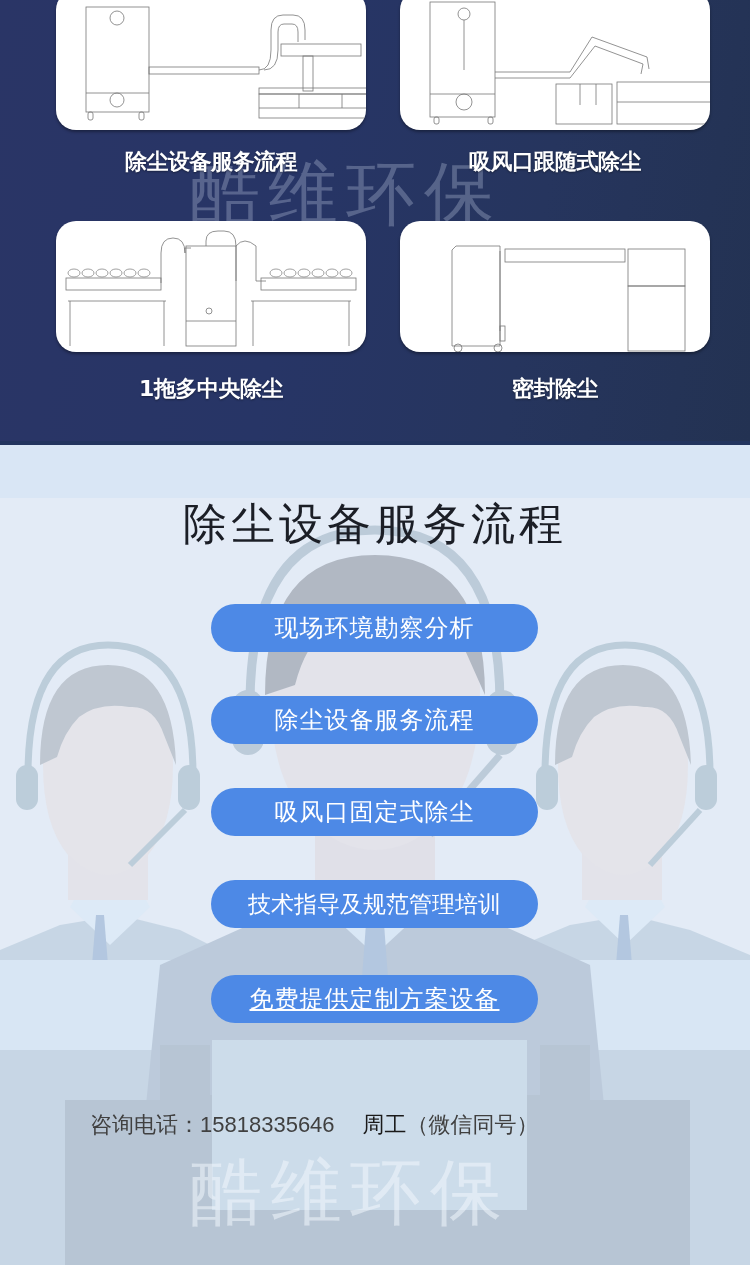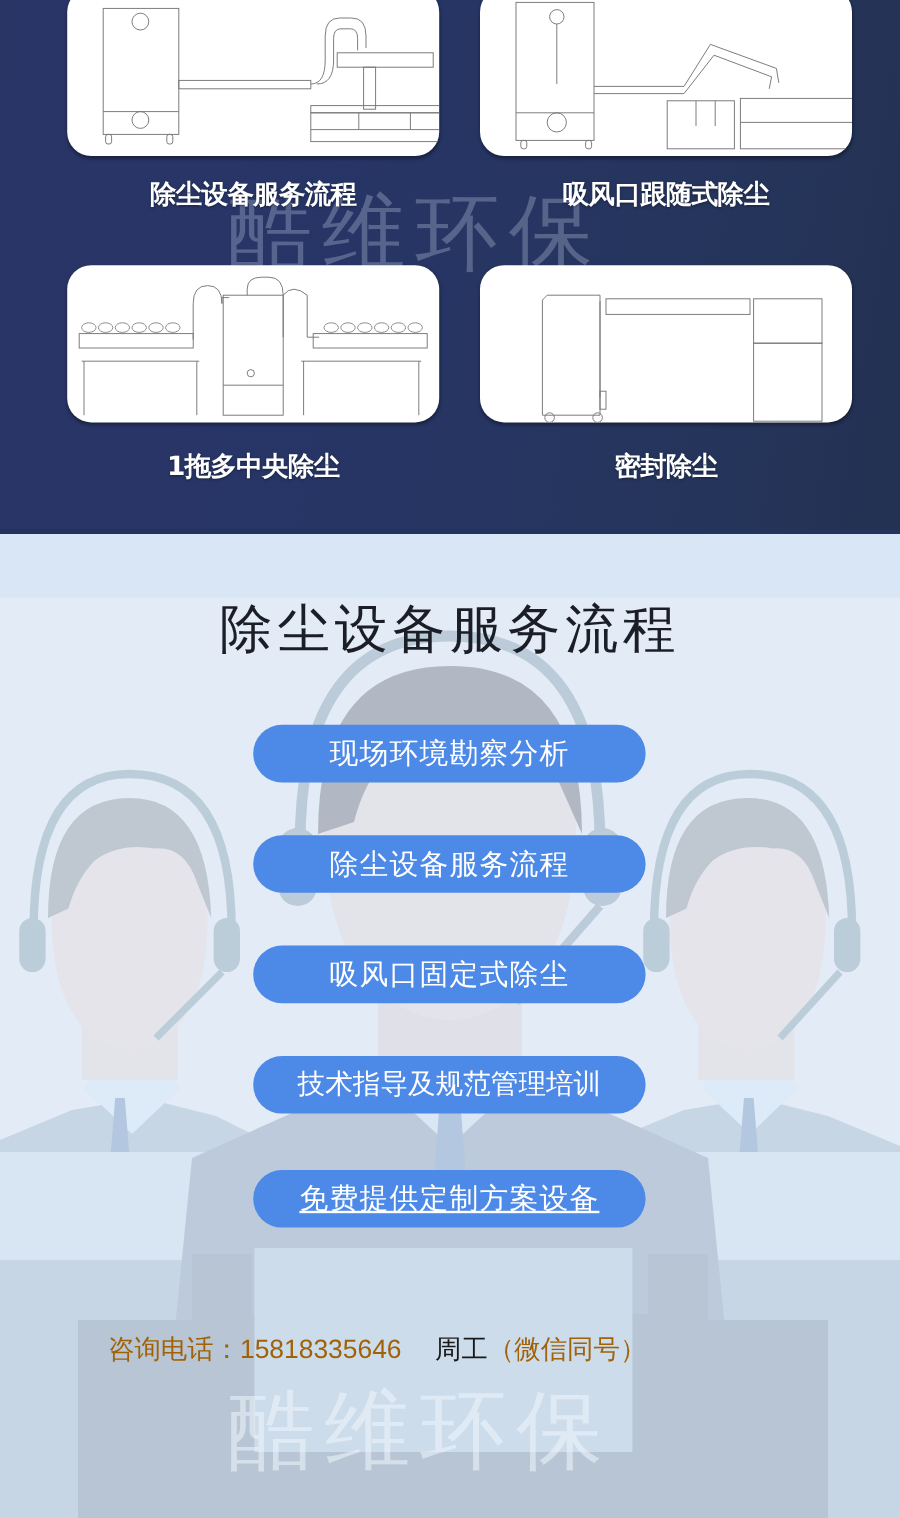--- a/index.html
+++ b/index.html
@@ -43,21 +43,21 @@
     .agents { position: absolute; left: 0; top: 0; width: 750px; height: 820px; }
     .step {
       position: absolute; left: 211px; width: 327px; height: 48px; border-radius: 24px;
       background: #4d89e6; color: #ffffff; font-size: 24px; line-height: 48px; text-align: center;
       letter-spacing: 1px; cursor: pointer; white-space: nowrap;
     }
     .contact {
       position: absolute; left: 90px; top: 665px; font-size: 22px; white-space: nowrap;
       font-family: "Liberation Sans", sans-serif;
     }
-    .contact .red { color: #a16207; margin-top: 16px; }
+    .contact .red { color: #404040; margin-top: 16px; }
     .contact .black { color: #1a1a1a; margin-left: 28px; }
     .watermark-bottom {
       position: absolute; left: 190px; top: 700px; font-size: 72px; color: rgba(240,245,252,0.55);
       letter-spacing: 8px; white-space: nowrap;
     }
   </style>
 </head>
 <body>
 
 <div class="top">
@@ -201,21 +201,21 @@
       <rect x="486" y="245" width="32" height="65" rx="16" fill="#bccbd9"></rect>
       <path d="M500 310 L430 390" stroke="#bccbd9" stroke-width="7"></path>
       <rect x="65" y="655" width="625" height="165" fill="#b7c5d4"></rect>
       <path d="M160 600 L210 600 L210 650 L540 650 L540 600 L590 600 L590 720 L160 720 Z" fill="#b7c5d4"></path>
       <rect x="212" y="595" width="315" height="170" fill="#ccdcea"></rect>
     </g>
   </svg>
 
   <div class="section-title">除尘设备服务流程</div>
 
-  <div class="step" style="top:159px;">现场环境勘察分析</div>
+  <div class="step" style="top:159px;font-family:Liberation Serif, serif;">现场环境勘察分析</div>
   <div class="step" style="top:251px;">除尘设备服务流程</div>
   <div class="step" style="top:343px;">吸风口固定式除尘</div>
   <div class="step" style="top:435px; font-size:23px; letter-spacing:0;">技术指导及规范管理培训</div>
   <div class="step" style="top:530px;text-decoration:underline;">免费提供定制方案设备</div>
 
   <div class="contact">
     <span class="red">咨询电话：</span><span class="red">15818335646</span><span class="black">周工</span><span class="red">（微信同号）</span>
   </div>
 
   <div class="watermark-bottom">酷维环保</div>

